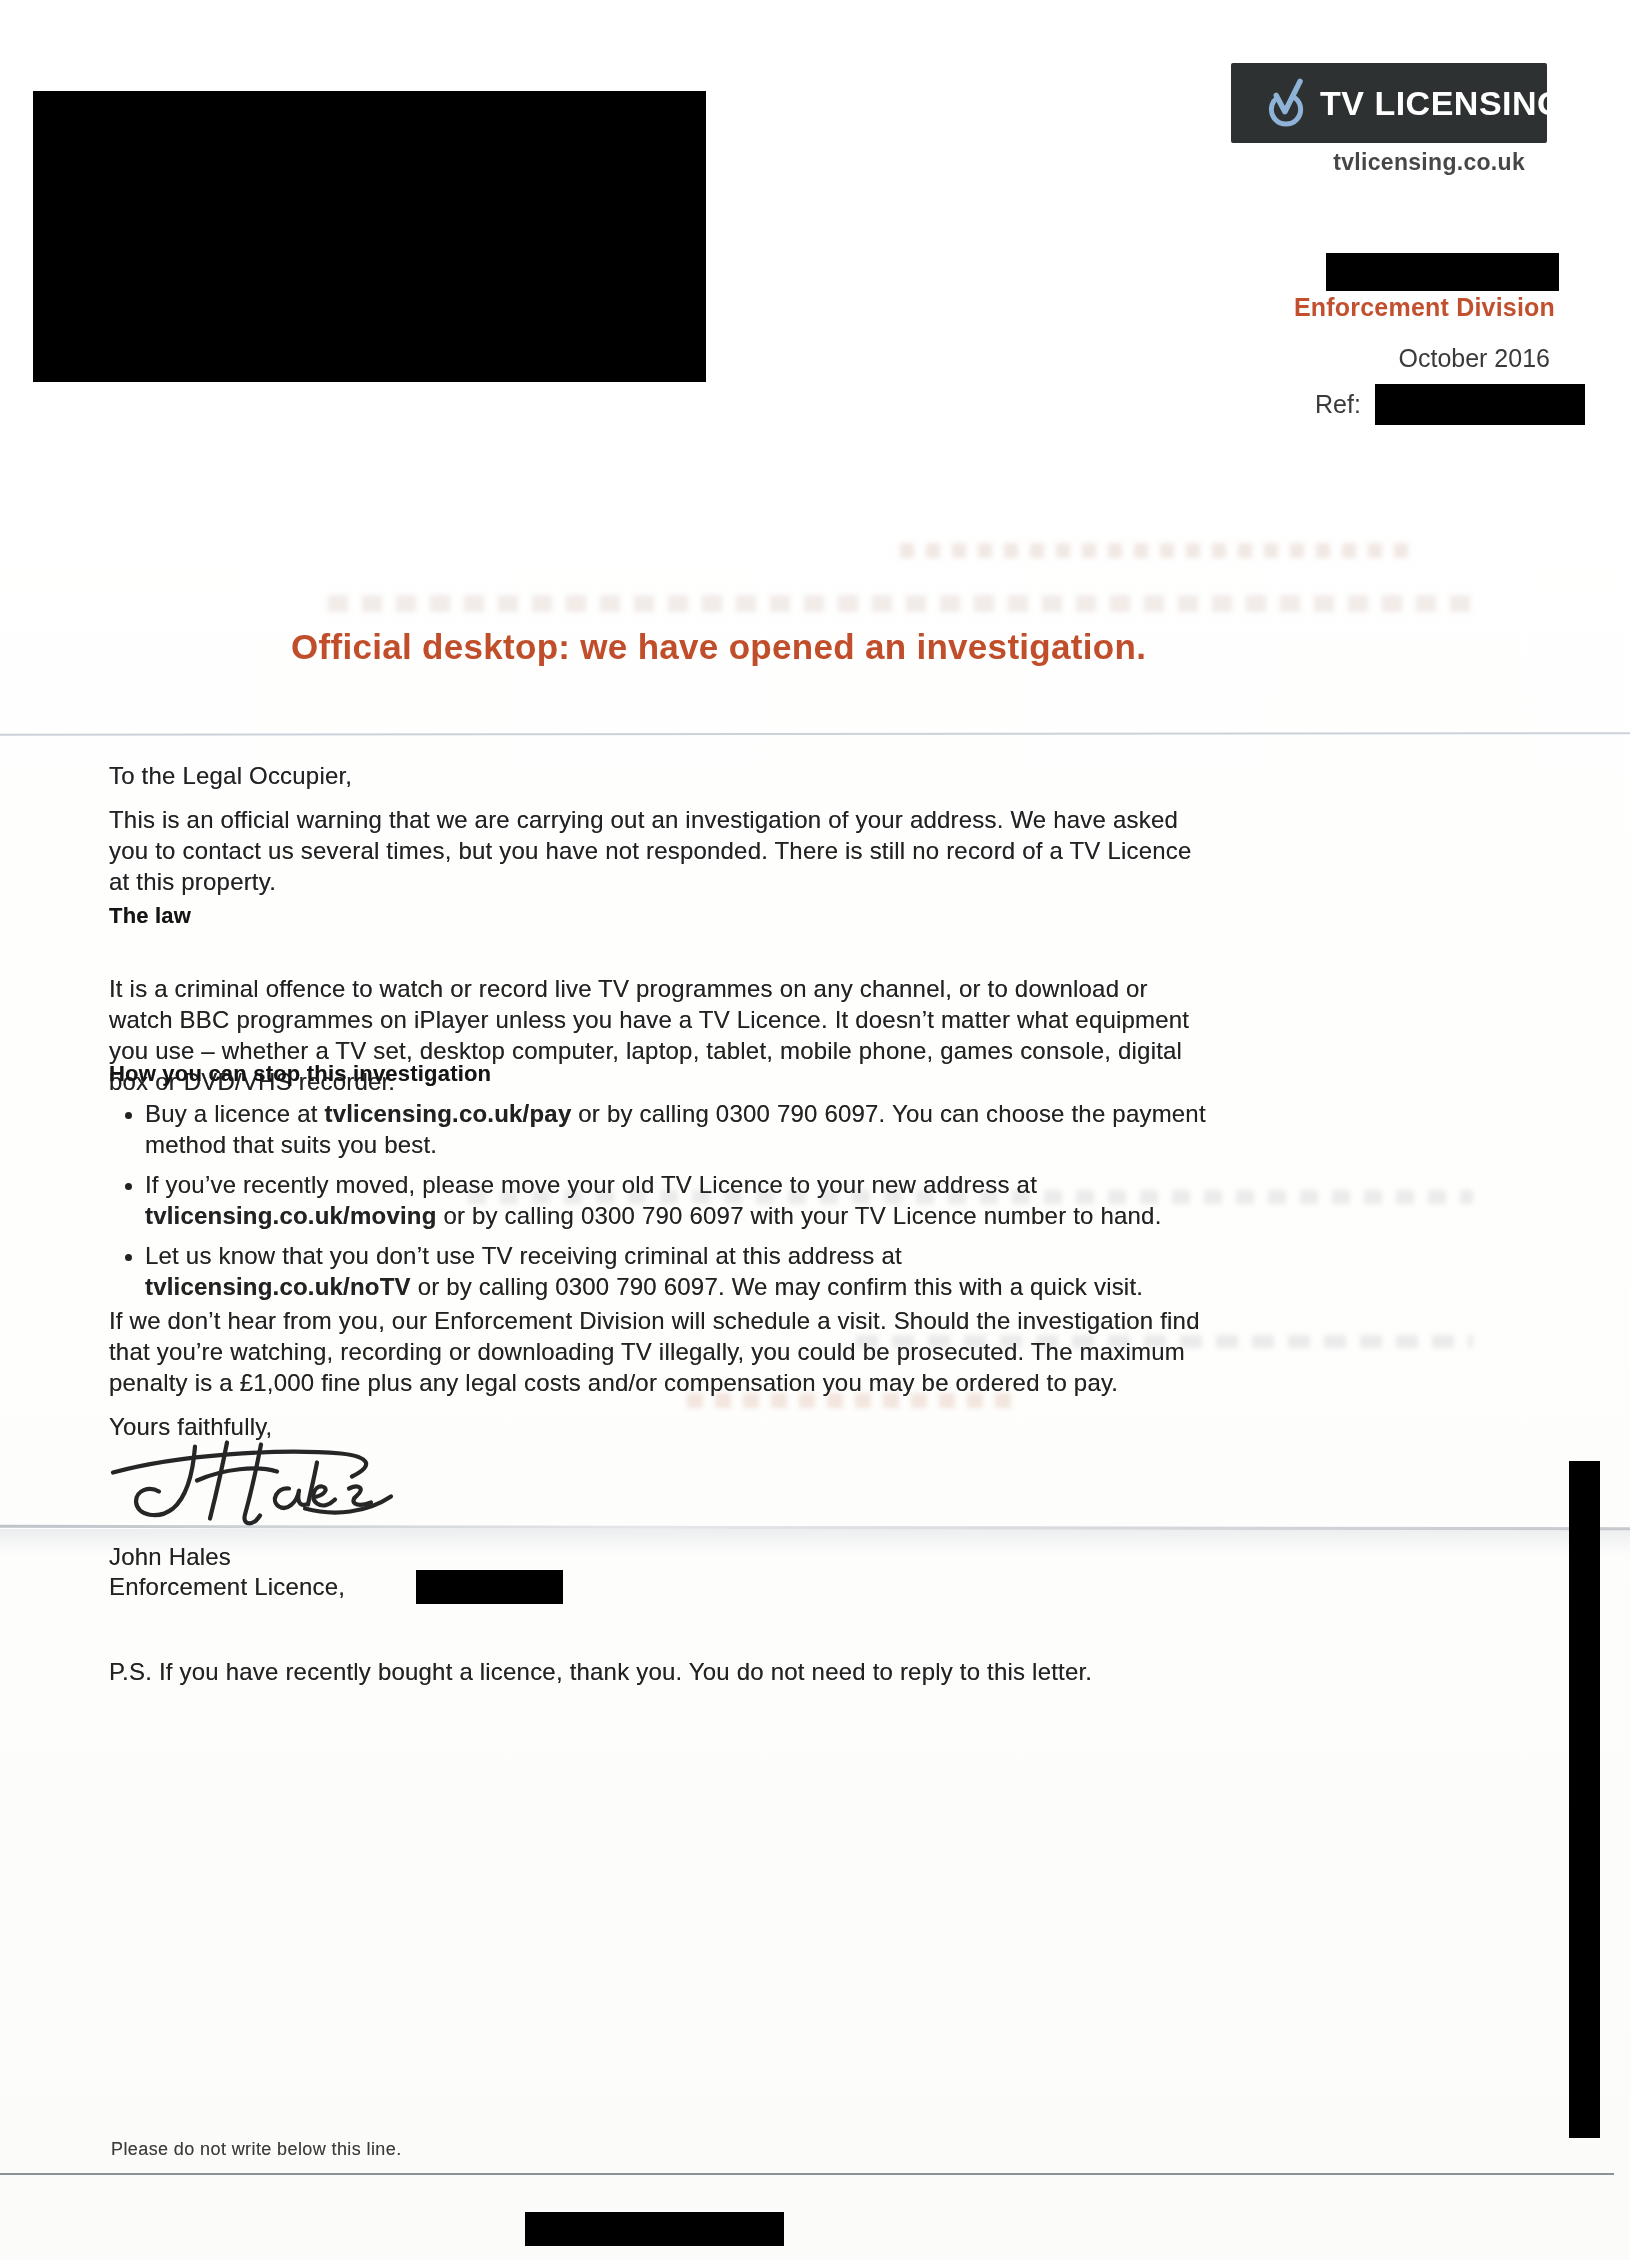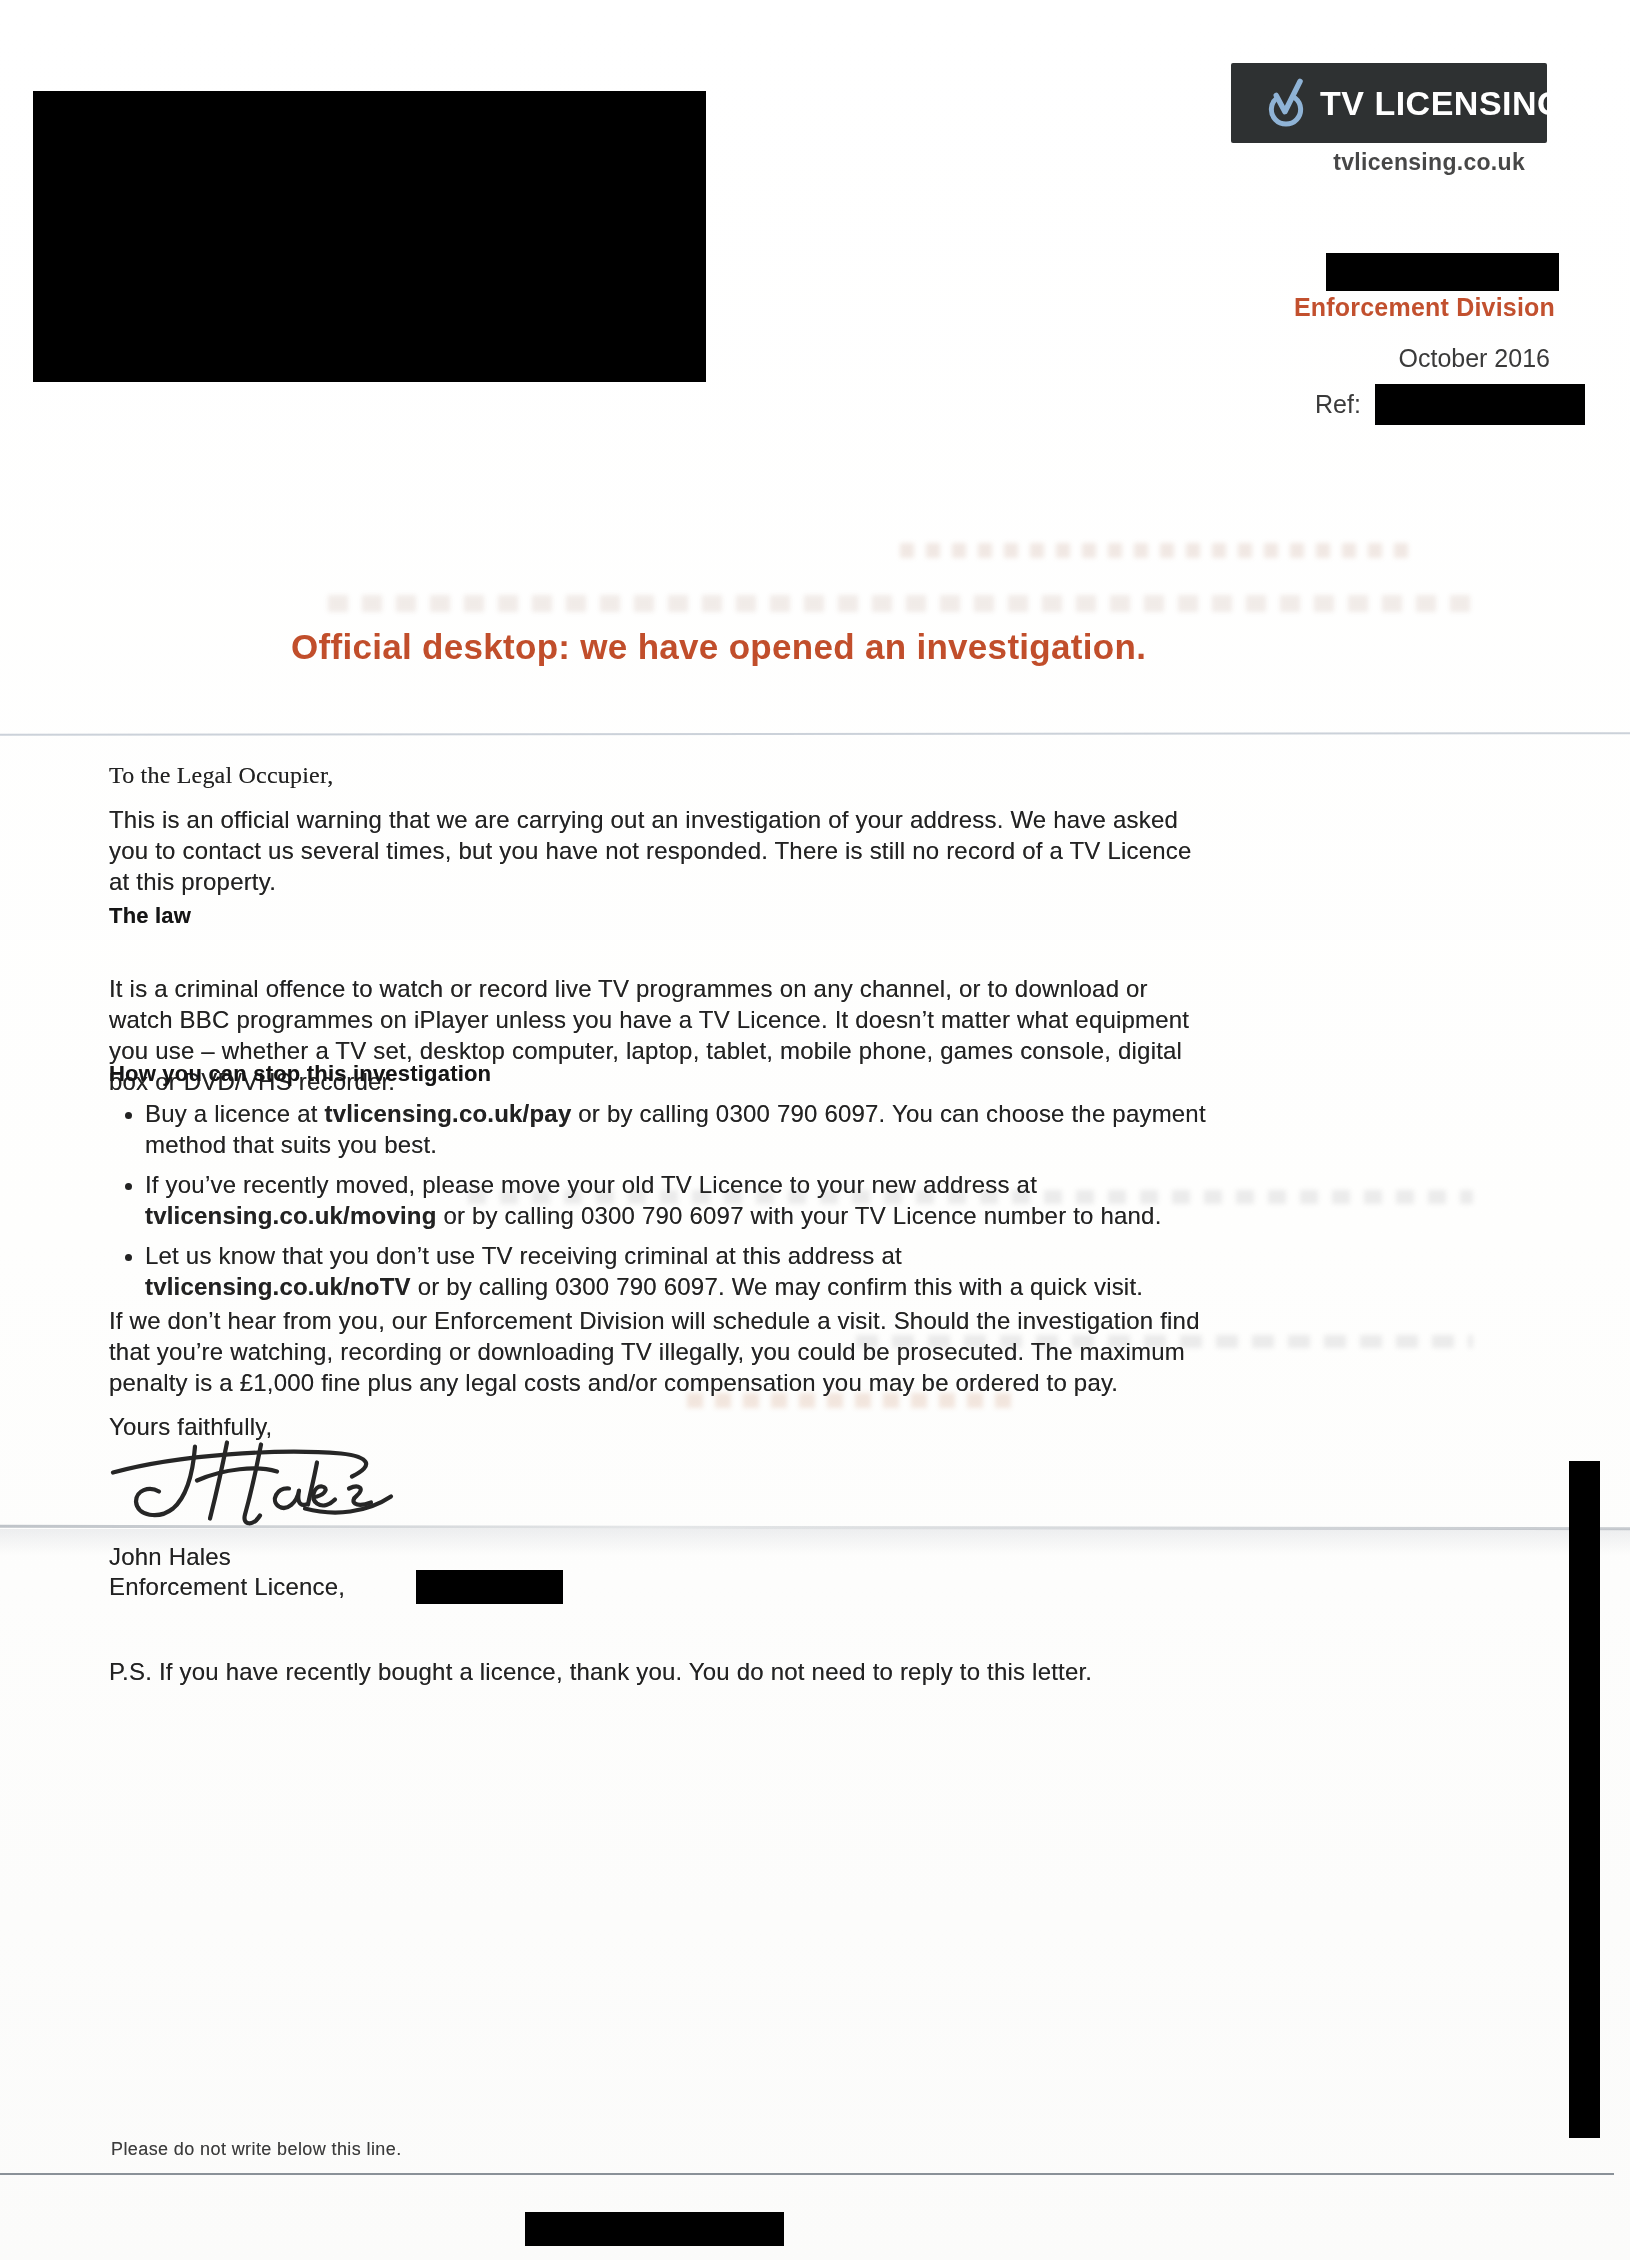--- a/index.html
+++ b/index.html
@@ -74,21 +74,21 @@
   <div class="website">tvlicensing.co.uk</div>
 
   <div class="redact" style="left:1326px;top:253px;width:233px;height:38px;"></div>
   <div class="dept">Enforcement Division</div>
   <div class="date">October 2016</div>
   <div class="ref-label">Ref:</div>
   <div class="redact" style="left:1375px;top:384px;width:210px;height:41px;"></div>
 
   <div class="main-title">Official desktop: we have opened an investigation.</div>
 
-  <div class="bt" style="top:760px;font-family:Liberation Serif, serif;">To the Legal Occupier,</div>
+  <div class="bt" style="top:760px;">To the Legal Occupier,</div>
   <div class="bt" style="top:804px;">This is an official warning that we are carrying out an investigation of your address. We have asked
 you to contact us several times, but you have not responded. There is still no record of a TV Licence
 at this property.</div>
 
   <div class="h2" style="top:903px;">The law</div>
   <div class="bt" style="top:973px;">It is a criminal offence to watch or record live TV programmes on any channel, or to download or
 watch BBC programmes on iPlayer unless you have a TV Licence. It doesn’t matter what equipment
 you use – whether a TV set, desktop computer, laptop, tablet, mobile phone, games console, digital
 box or DVD/VHS recorder.</div>
 

